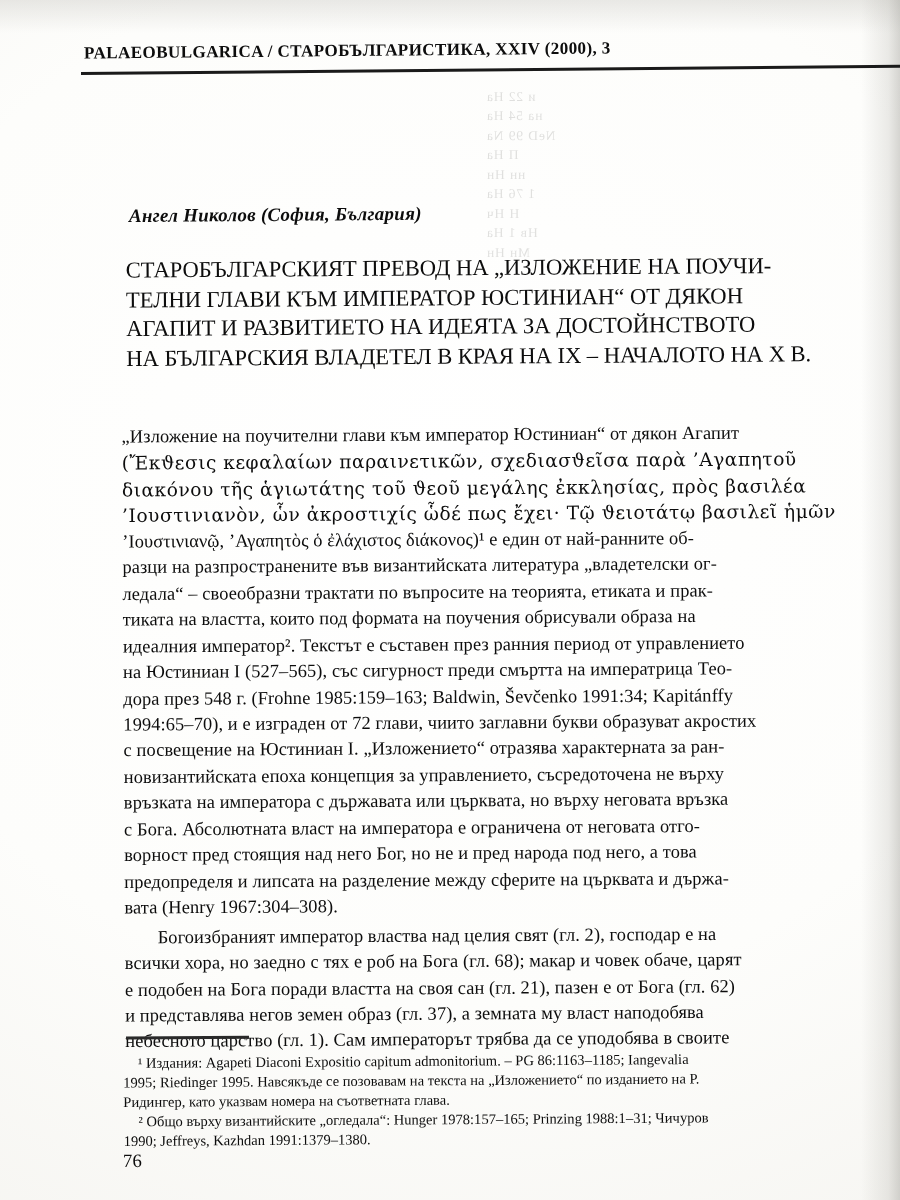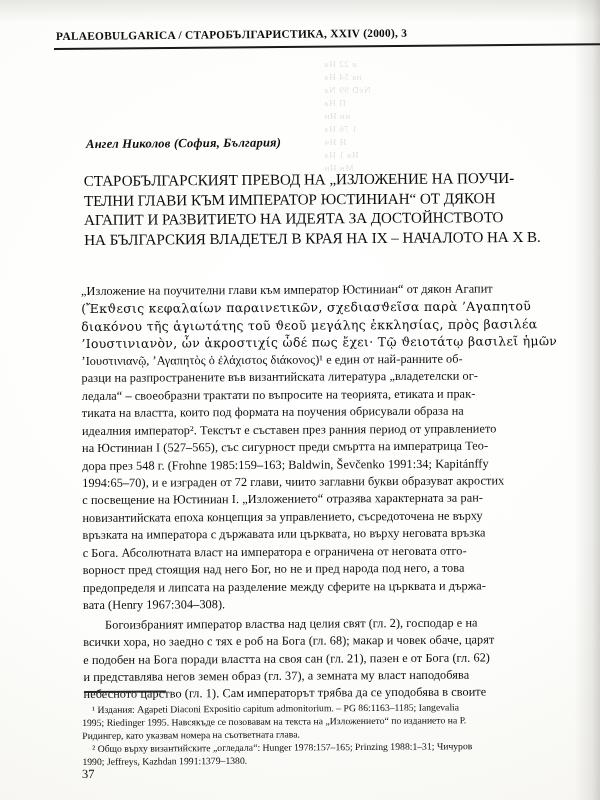--- a/index.html
+++ b/index.html
@@ -243,15 +243,15 @@
       <span class="ln indent">¹ Издания: Agapeti Diaconi Expositio capitum admonitorium. – PG  86:1163–1185; Iangevalia</span>
       <span class="ln">1995; Riedinger 1995. Навсякъде се позовавам на текста на „Изложението“ по изданието на Р.</span>
       <span class="ln">Ридингер, като указвам номера на съответната глава.</span>
     </p>
     <p class="fnote">
       <span class="ln indent">² Общо върху византийските „огледала“: Hunger 1978:157–165; Prinzing 1988:1–31; Чичуров</span>
       <span class="ln">1990; Jeffreys, Kazhdan 1991:1379–1380.</span>
     </p>
   </div>
 
-  <div class="folio">37</div>
+  <div class="folio">76</div>
 
 </div>
 
 </body></html>

